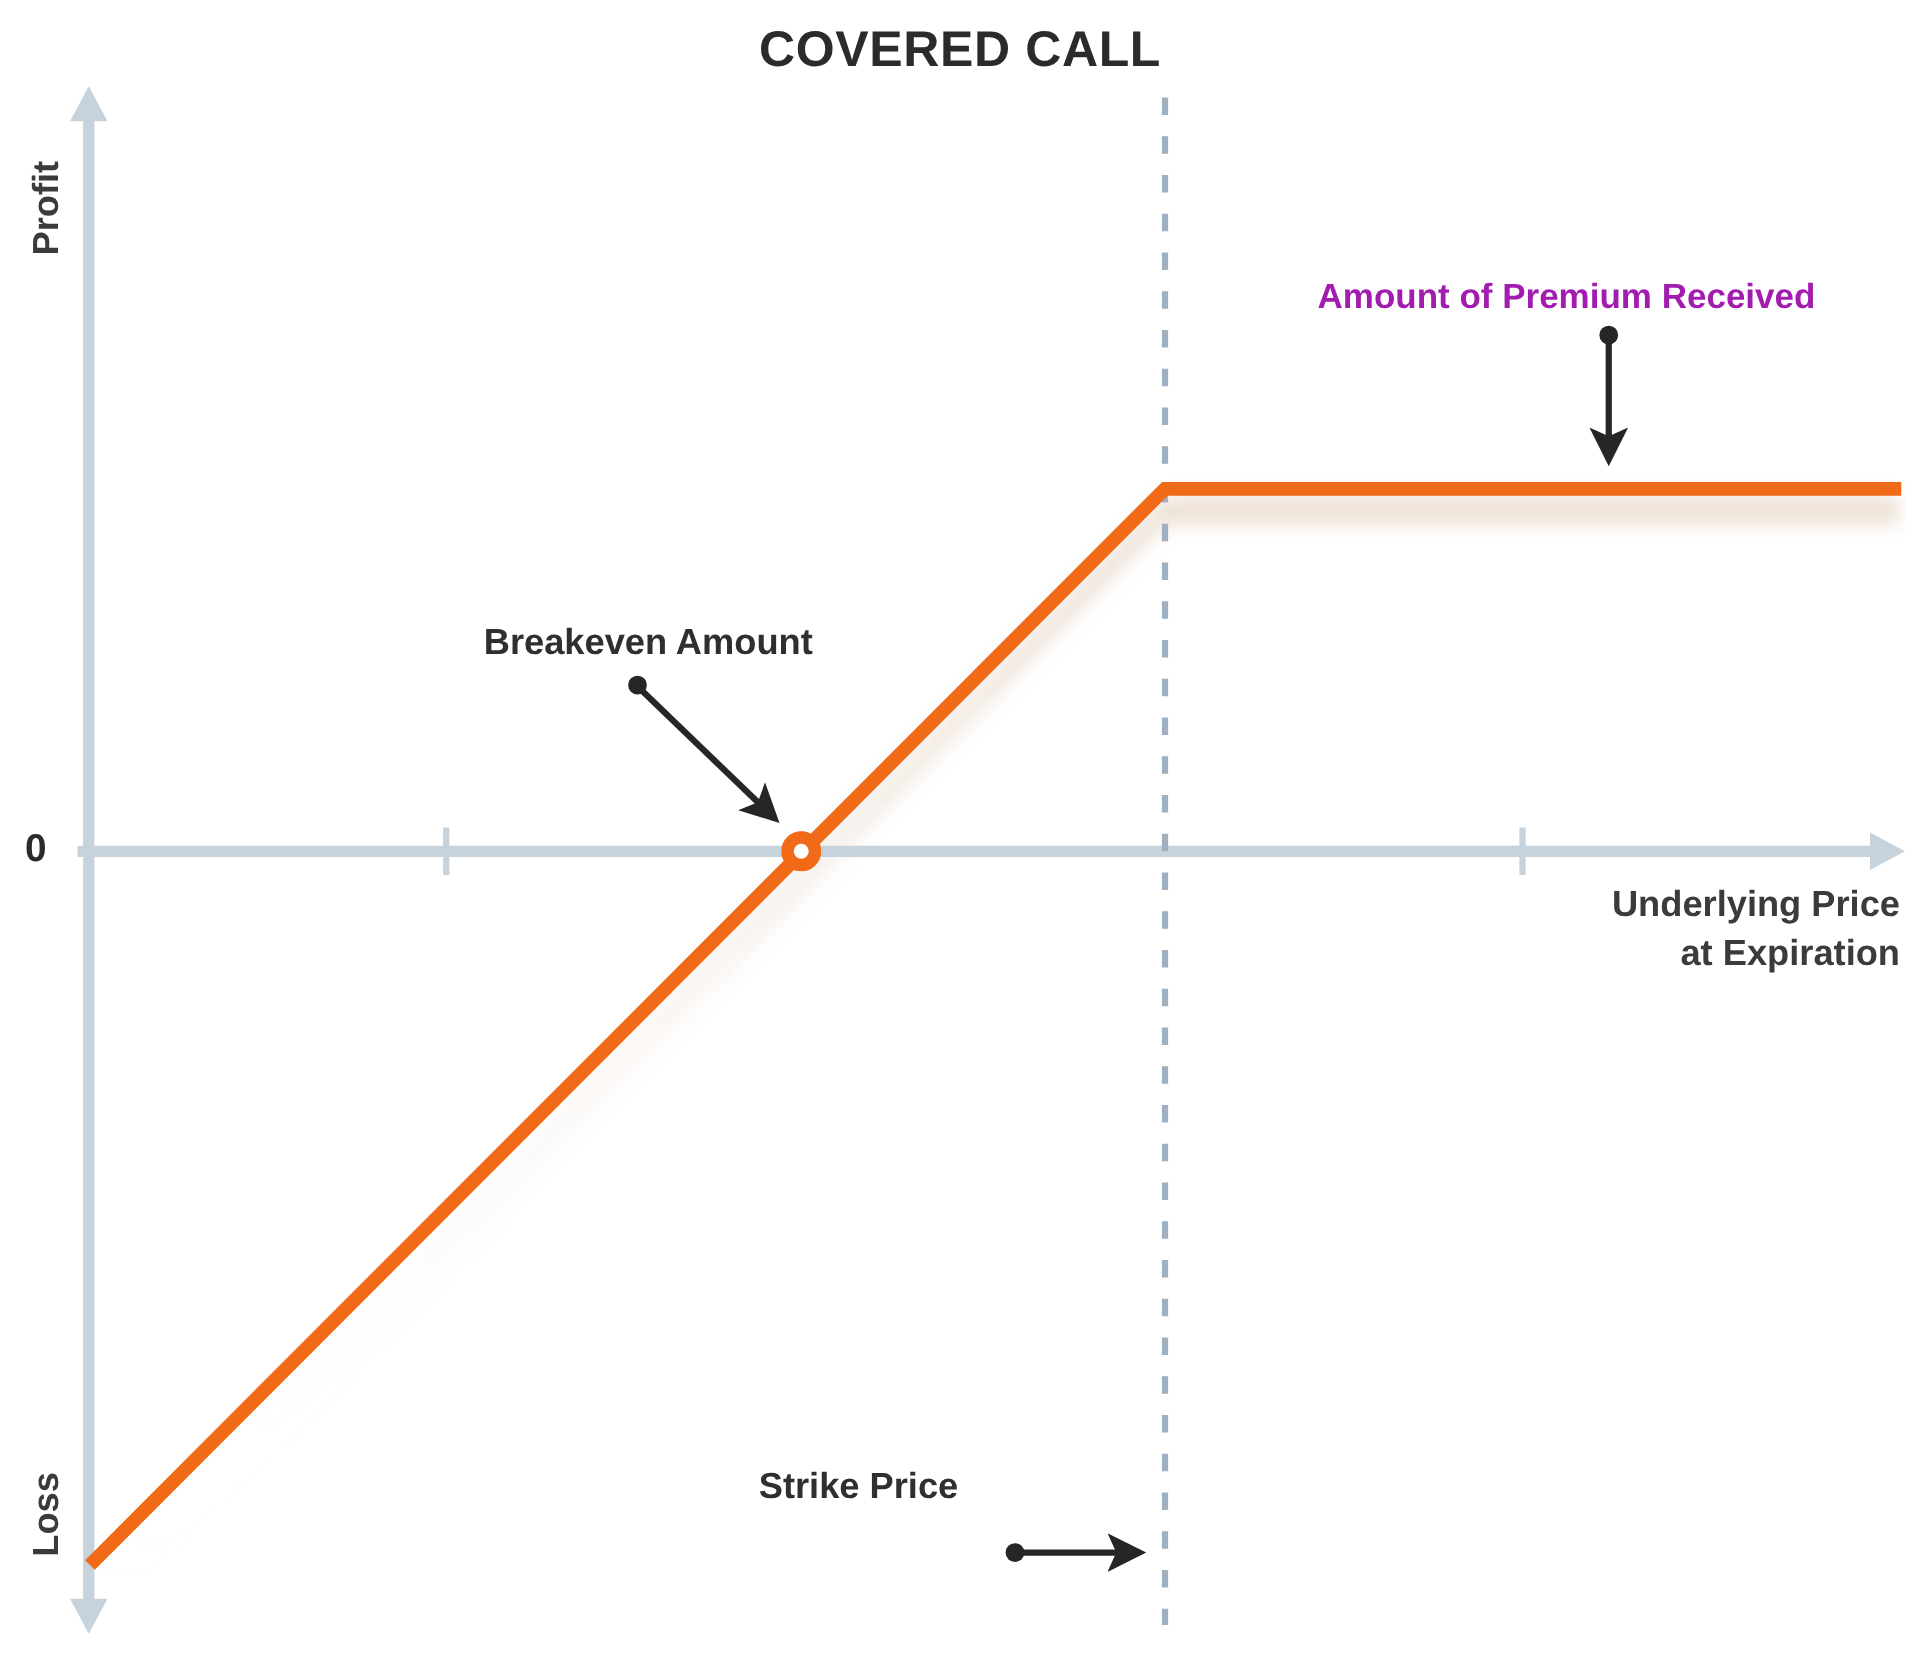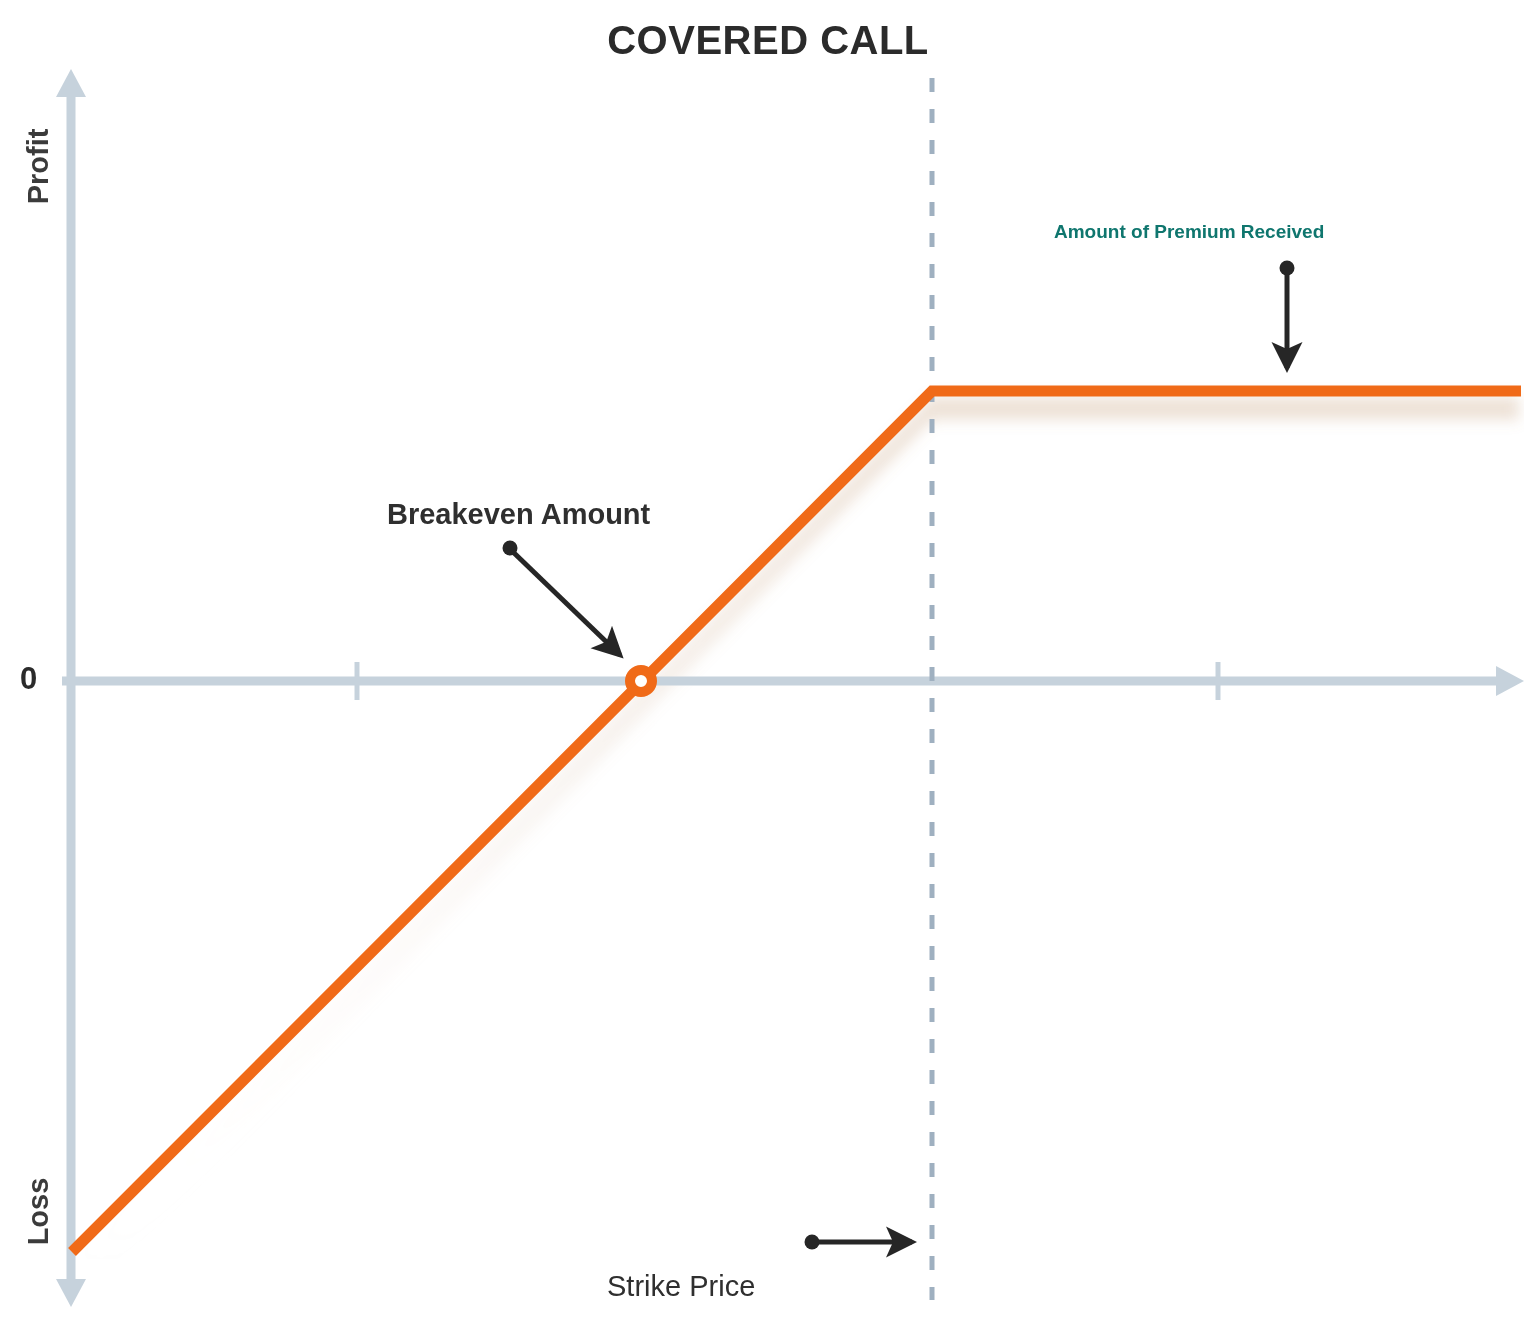--- a/index.html
+++ b/index.html
@@ -83,29 +83,29 @@
   #ann-breakeven {
     left: 387px;
     top: 498px;
     font-size: 29px;
     font-weight: bold;
     color: #2f2f2f;
   }
   #ann-premium {
     left: 1054px;
     top: 221px;
-    font-size: 19px;
+    font-size: 28px;
     font-weight: bold;
-    color: #0f766e;
+    color: #a21caf;
   }
   #ann-strike {
     left: 607px;
-    top: 1270px;
+    top: 1173px;
     font-size: 29px;
-    font-weight: normal;
+    font-weight: bold;
     color: #2f2f2f;
   }
 </style>
 </head>
 <body>
 
 <div id="stage">
 
   <svg id="chart-svg" viewBox="0 0 1536 1322">
     <defs>
@@ -171,20 +171,21 @@
   </svg>
 
   <div class="txt" id="chart-title">COVERED CALL</div>
 
   <div class="txt" id="ylabel-profit">Profit</div>
 
   <div class="txt" id="ylabel-loss">Loss</div>
 
   <div class="txt" id="zero-label">0</div>
 
+  <div class="txt" id="xlabel-underlying"><span>Underlying Price</span><br><span>at Expiration</span></div>
 
   <div class="txt" id="ann-breakeven">Breakeven Amount</div>
 
   <div class="txt" id="ann-premium">Amount of Premium Received</div>
 
   <div class="txt" id="ann-strike">Strike Price</div>
 
 </div>
 
 </body></html>

